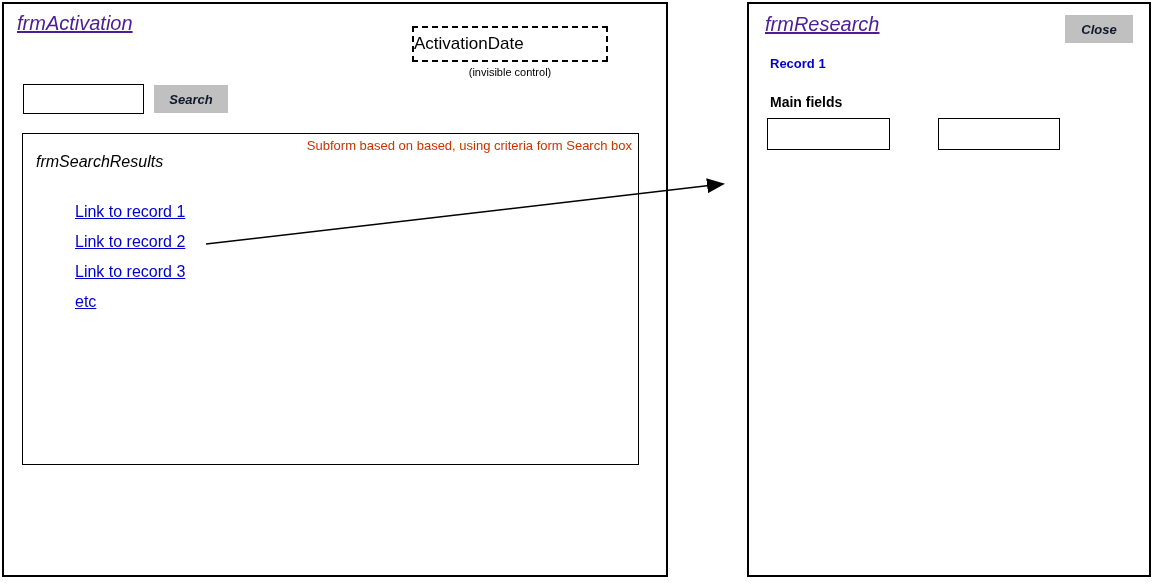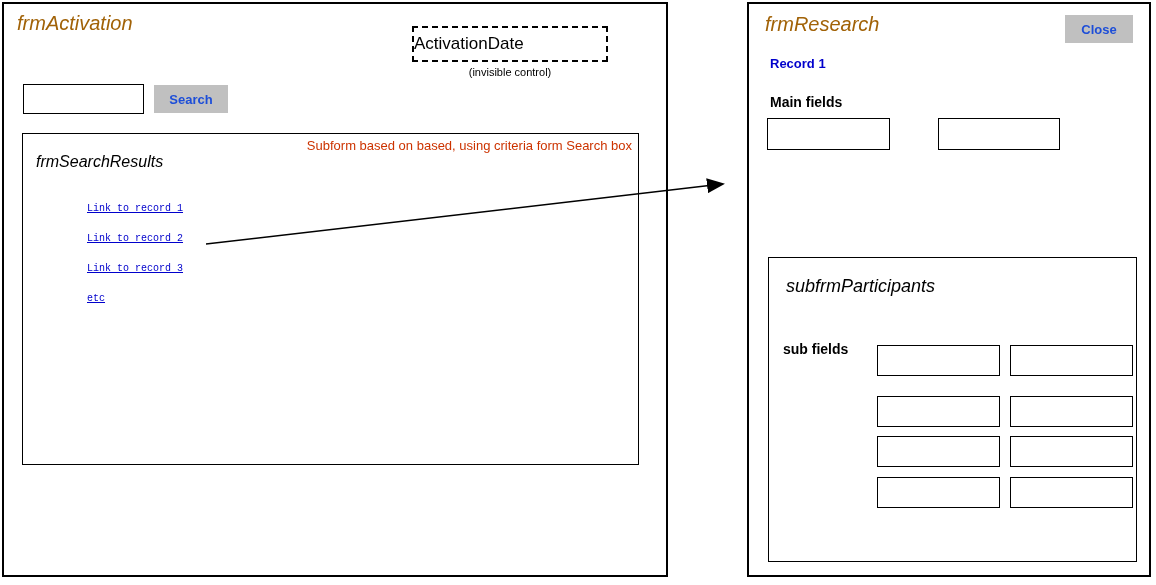--- a/index.html
+++ b/index.html
@@ -20,22 +20,23 @@
     border: 2px solid var(--border, #000);
     background: #ffffff;
   }
   .left-panel  { left: 2px;   top: 2px; width: 662px; height: 571px; }
   .right-panel { left: 747px; top: 2px; width: 400px; height: 571px; }
 
   .panel-title {
     position: absolute;
     font-style: italic;
     font-size: 20px;
-    color: #a16207;
-    white-space: nowrap;
+    color: #4c1d95;
+    white-space: nowrap;
+    text-decoration: underline;
   }
   .left-panel .panel-title  { left: 13px; top: 8px; }
   .right-panel .panel-title { left: 16px; top: 9px; }
 
   .dashed-box {
     position: absolute;
     left: 408px; top: 22px;
     width: 196px; height: 36px;
     border: 2px dashed #000;
     display: flex;
@@ -64,22 +65,23 @@
     font-size: 13px;
     padding: 2px 4px;
   }
   .btn {
     position: absolute;
     background: var(--button-bg, #c0c0c0);
     border: none;
     font-family: "Liberation Sans", sans-serif;
     font-size: 13px;
     font-weight: bold;
-    color: #1d4ed8;
+    color: #0f172a;
     cursor: pointer;
+    font-style: italic;
   }
   .search-btn { left: 150px; top: 81px; width: 74px; height: 28px; }
   .close-btn  { left: 316px; top: 11px; width: 68px; height: 28px; }
 
   .results-box {
     position: absolute;
     left: 18px; top: 129px;
     width: 615px; height: 330px;
     border: 1px solid #000;
     background: #fff;
@@ -94,26 +96,25 @@
   .subform-title {
     position: absolute;
     left: 13px; top: 19px;
     font-style: italic;
     font-size: 16px;
     color: #000;
     white-space: nowrap;
   }
   .record-link {
     position: absolute;
-    left: 64px;
-    font-size: 10px;
+    left: 52px;
+    font-size: 16px;
     color: var(--link, #0000cc);
     text-decoration: underline;
     white-space: nowrap;
-    font-family: Liberation Mono, monospace;
   }
 
   .record-label {
     position: absolute;
     left: 21px; top: 52px;
     font-size: 13px;
     font-weight: bold;
     color: var(--record-label, #0000cc);
   }
   .section-label {
@@ -207,28 +208,15 @@
   <div class="panel right-panel">
     <div class="panel-title">frmResearch</div>
     <button class="btn close-btn">Close</button>
 
     <div class="record-label">Record 1</div>
     <div class="section-label main-fields-label">Main fields</div>
 
     <input type="text" class="field-box main-field-1" style="">
     <input type="text" class="field-box main-field-2" style="">
 
-    <div class="participants-box">
-      <div class="participants-title">subfrmParticipants</div>
-      <div class="section-label sub-fields-label">sub fields</div>
-
-      <input type="text" class="field-box sub-field sf-c1 sf-r1" style="">
-      <input type="text" class="field-box sub-field sf-c2 sf-r1" style="">
-      <input type="text" class="field-box sub-field sf-c1 sf-r2" style="">
-      <input type="text" class="field-box sub-field sf-c2 sf-r2" style="">
-      <input type="text" class="field-box sub-field sf-c1 sf-r3" style="">
-      <input type="text" class="field-box sub-field sf-c2 sf-r3" style="">
-      <input type="text" class="field-box sub-field sf-c1 sf-r4" style="">
-      <input type="text" class="field-box sub-field sf-c2 sf-r4" style="">
-    </div>
   </div>
 
 </div>
 
 </body></html>

